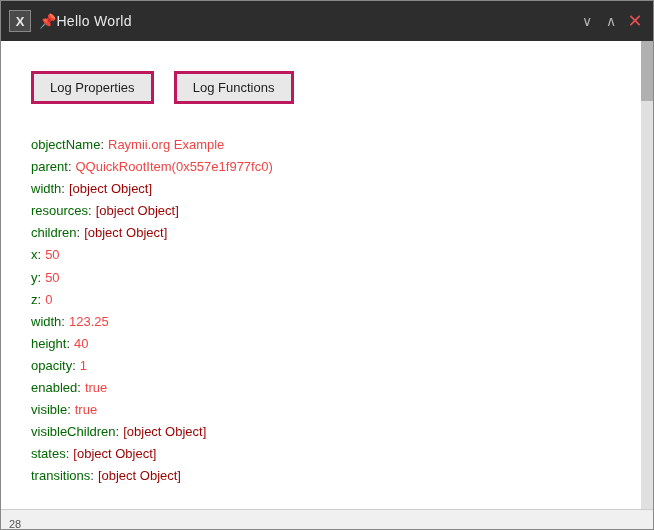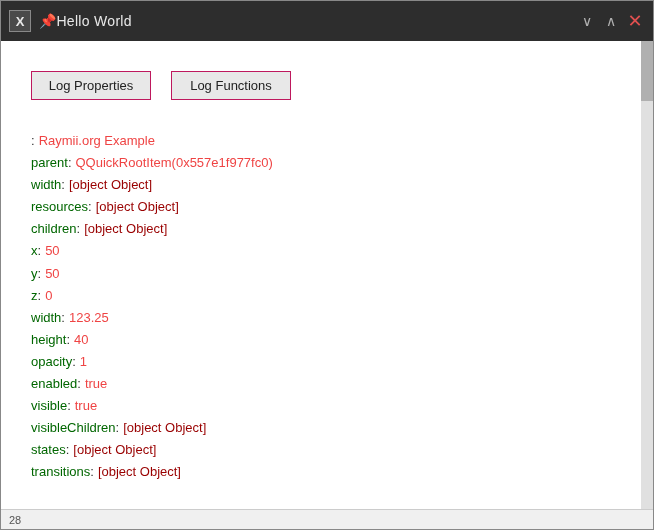--- a/index.html
+++ b/index.html
@@ -104,21 +104,21 @@
     .button-row {
       display: flex;
       gap: 20px;
       margin-bottom: 30px;
       margin-top: 10px;
     }
 
     .toolbar-button {
       padding: 6px 16px;
       background: #e8e8e8;
-      border: 1px solid #be185d;
+      border: 3px solid #be185d;
       font-size: 13px;
       cursor: pointer;
       color: #222;
       min-width: 120px;
       text-align: center;
     }
 
     .properties-list {
       font-size: 13px;
       line-height: 1.7;
@@ -164,21 +164,20 @@
       width: 12px;
       height: 60px;
       background: #b0b0b0;
     }
 
     .status-bar {
       height: 20px;
       background: #f0f0f0;
       border-top: 1px solid #ccc;
       display: flex;
-      align-items: center;
       padding: 8px 8px;
       font-size: 11px;
       color: #555;
       flex-shrink: 0;
     }
   </style>
 </head>
 <body>
 
 <div class="window">
@@ -206,20 +205,21 @@
 
   <div class="content-area">
 
     <div class="button-row">
       <button class="toolbar-button">Log Properties</button>
       <button class="toolbar-button">Log Functions</button>
     </div>
 
     <div class="properties-list">
     <div class="prop-line">
+          <span class="prop-key">objectName</span>
           <span class="prop-separator">: </span>
           <span class="prop-value">Raymii.org Example</span>
         </div>
         <div class="prop-line">
           <span class="prop-key">parent</span>
           <span class="prop-separator">: </span>
           <span class="prop-value">QQuickRootItem(0x557e1f977fc0)</span>
         </div>
         <div class="prop-line">
           <span class="prop-key">width</span>

